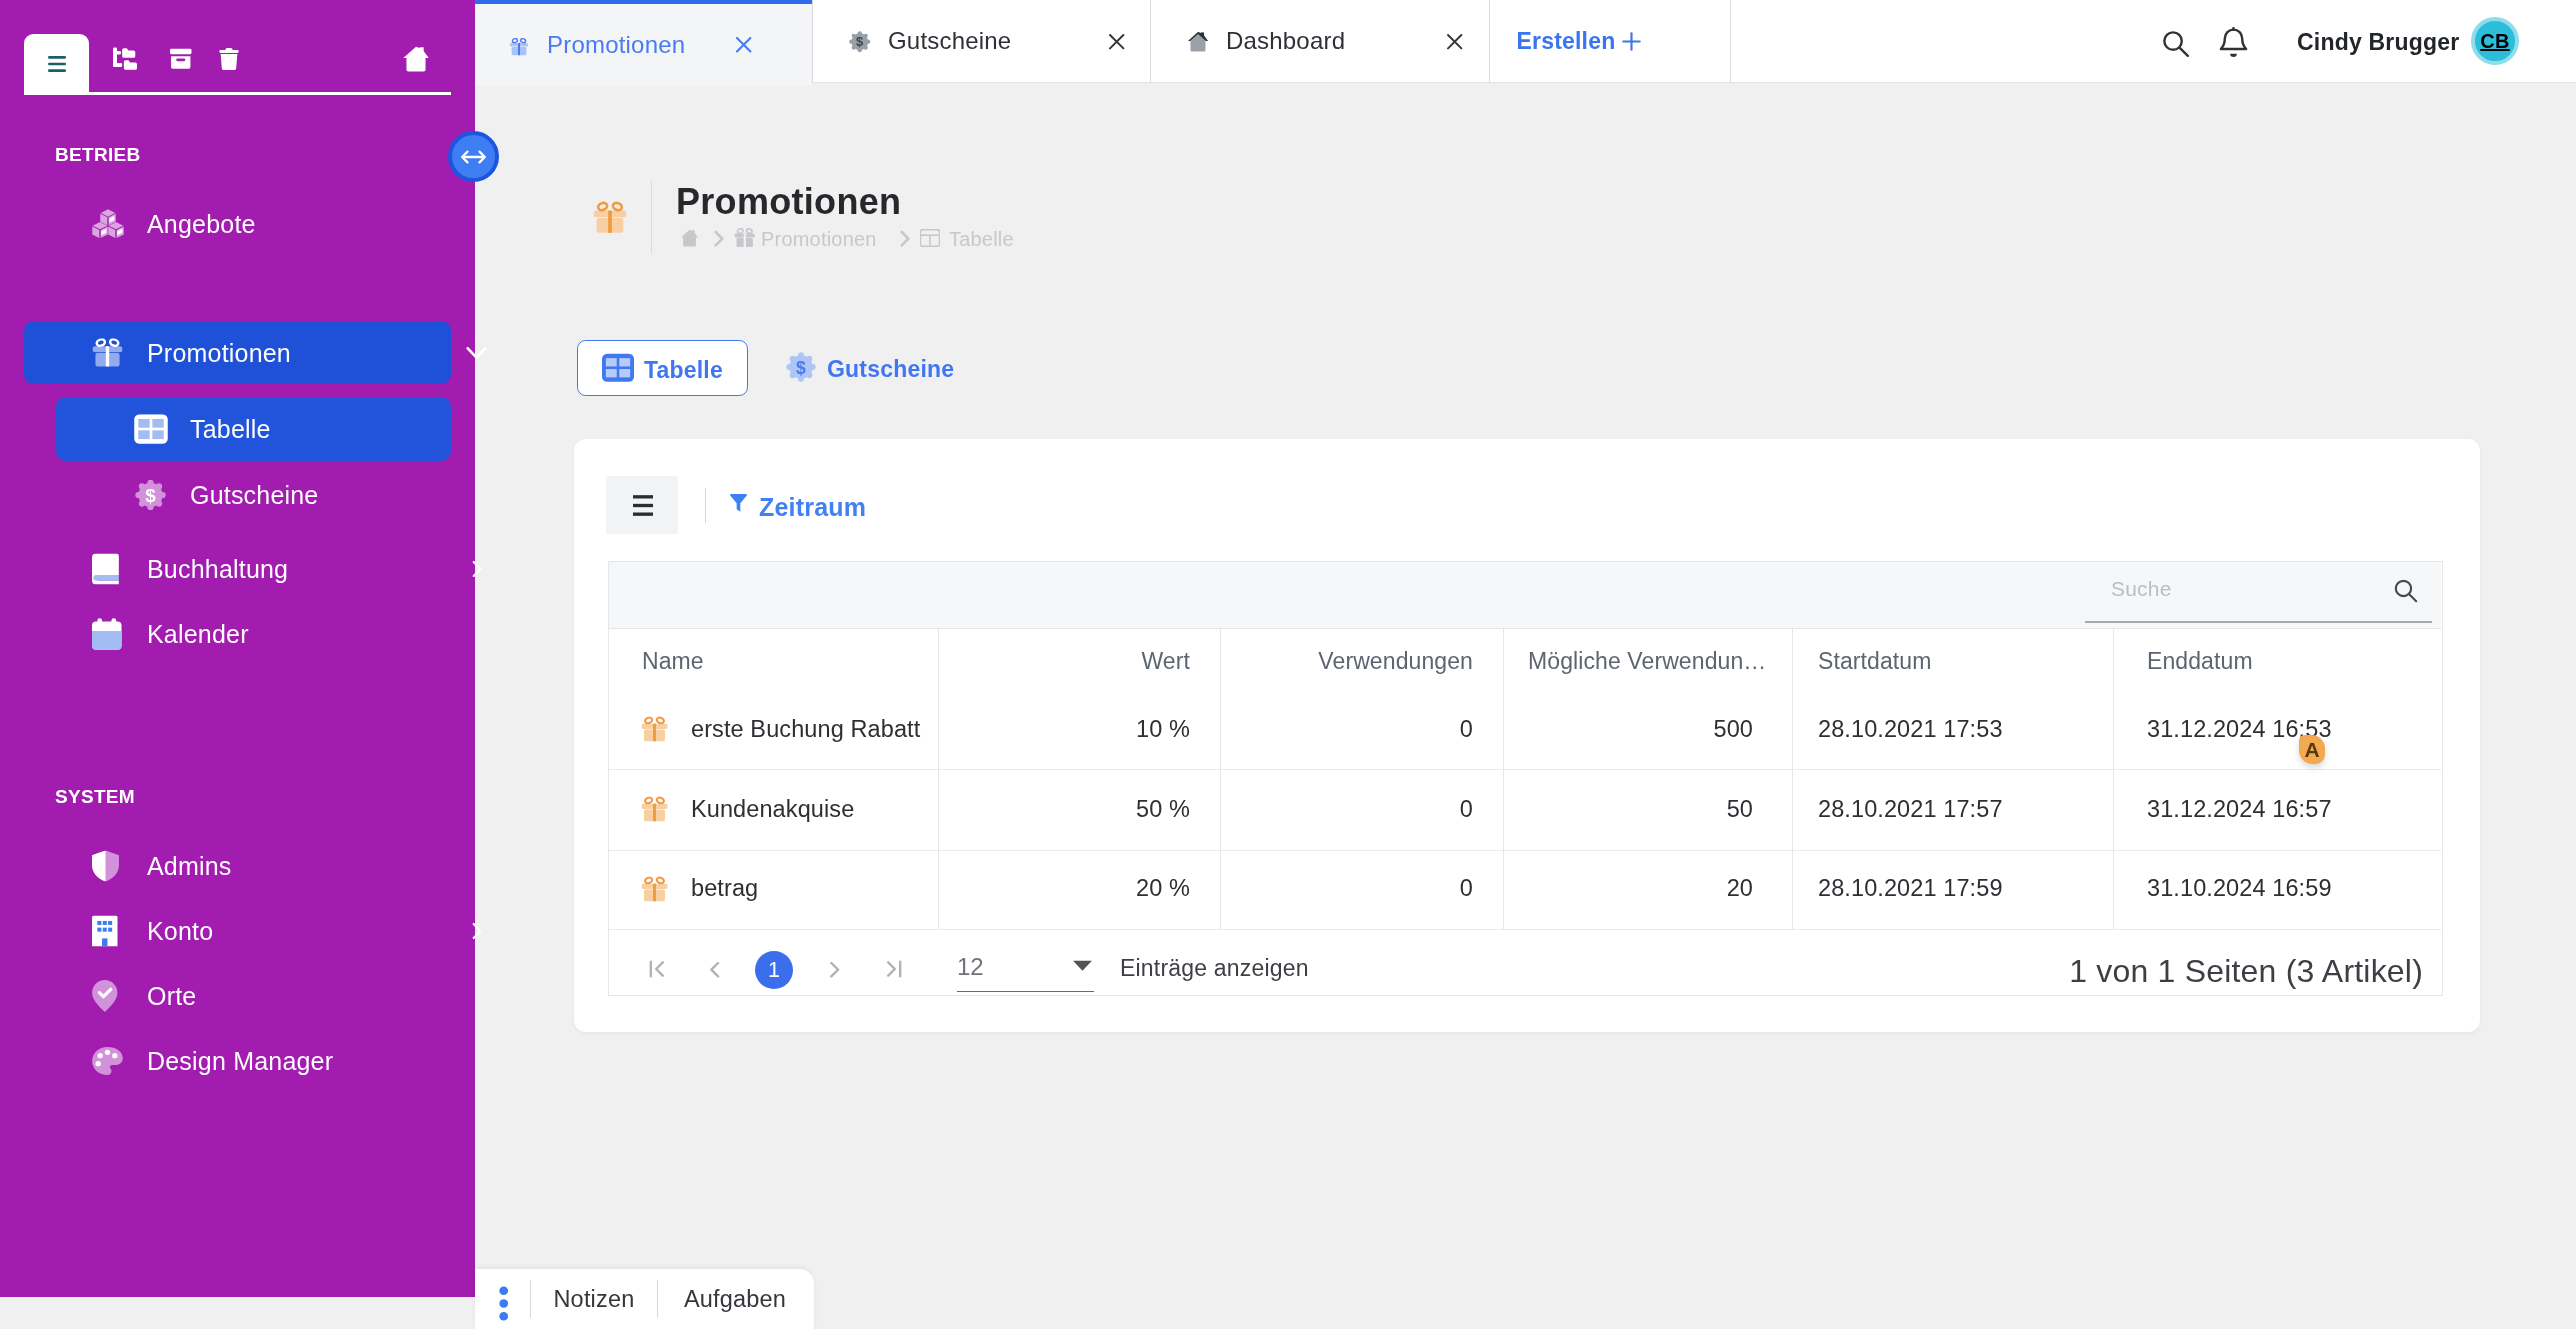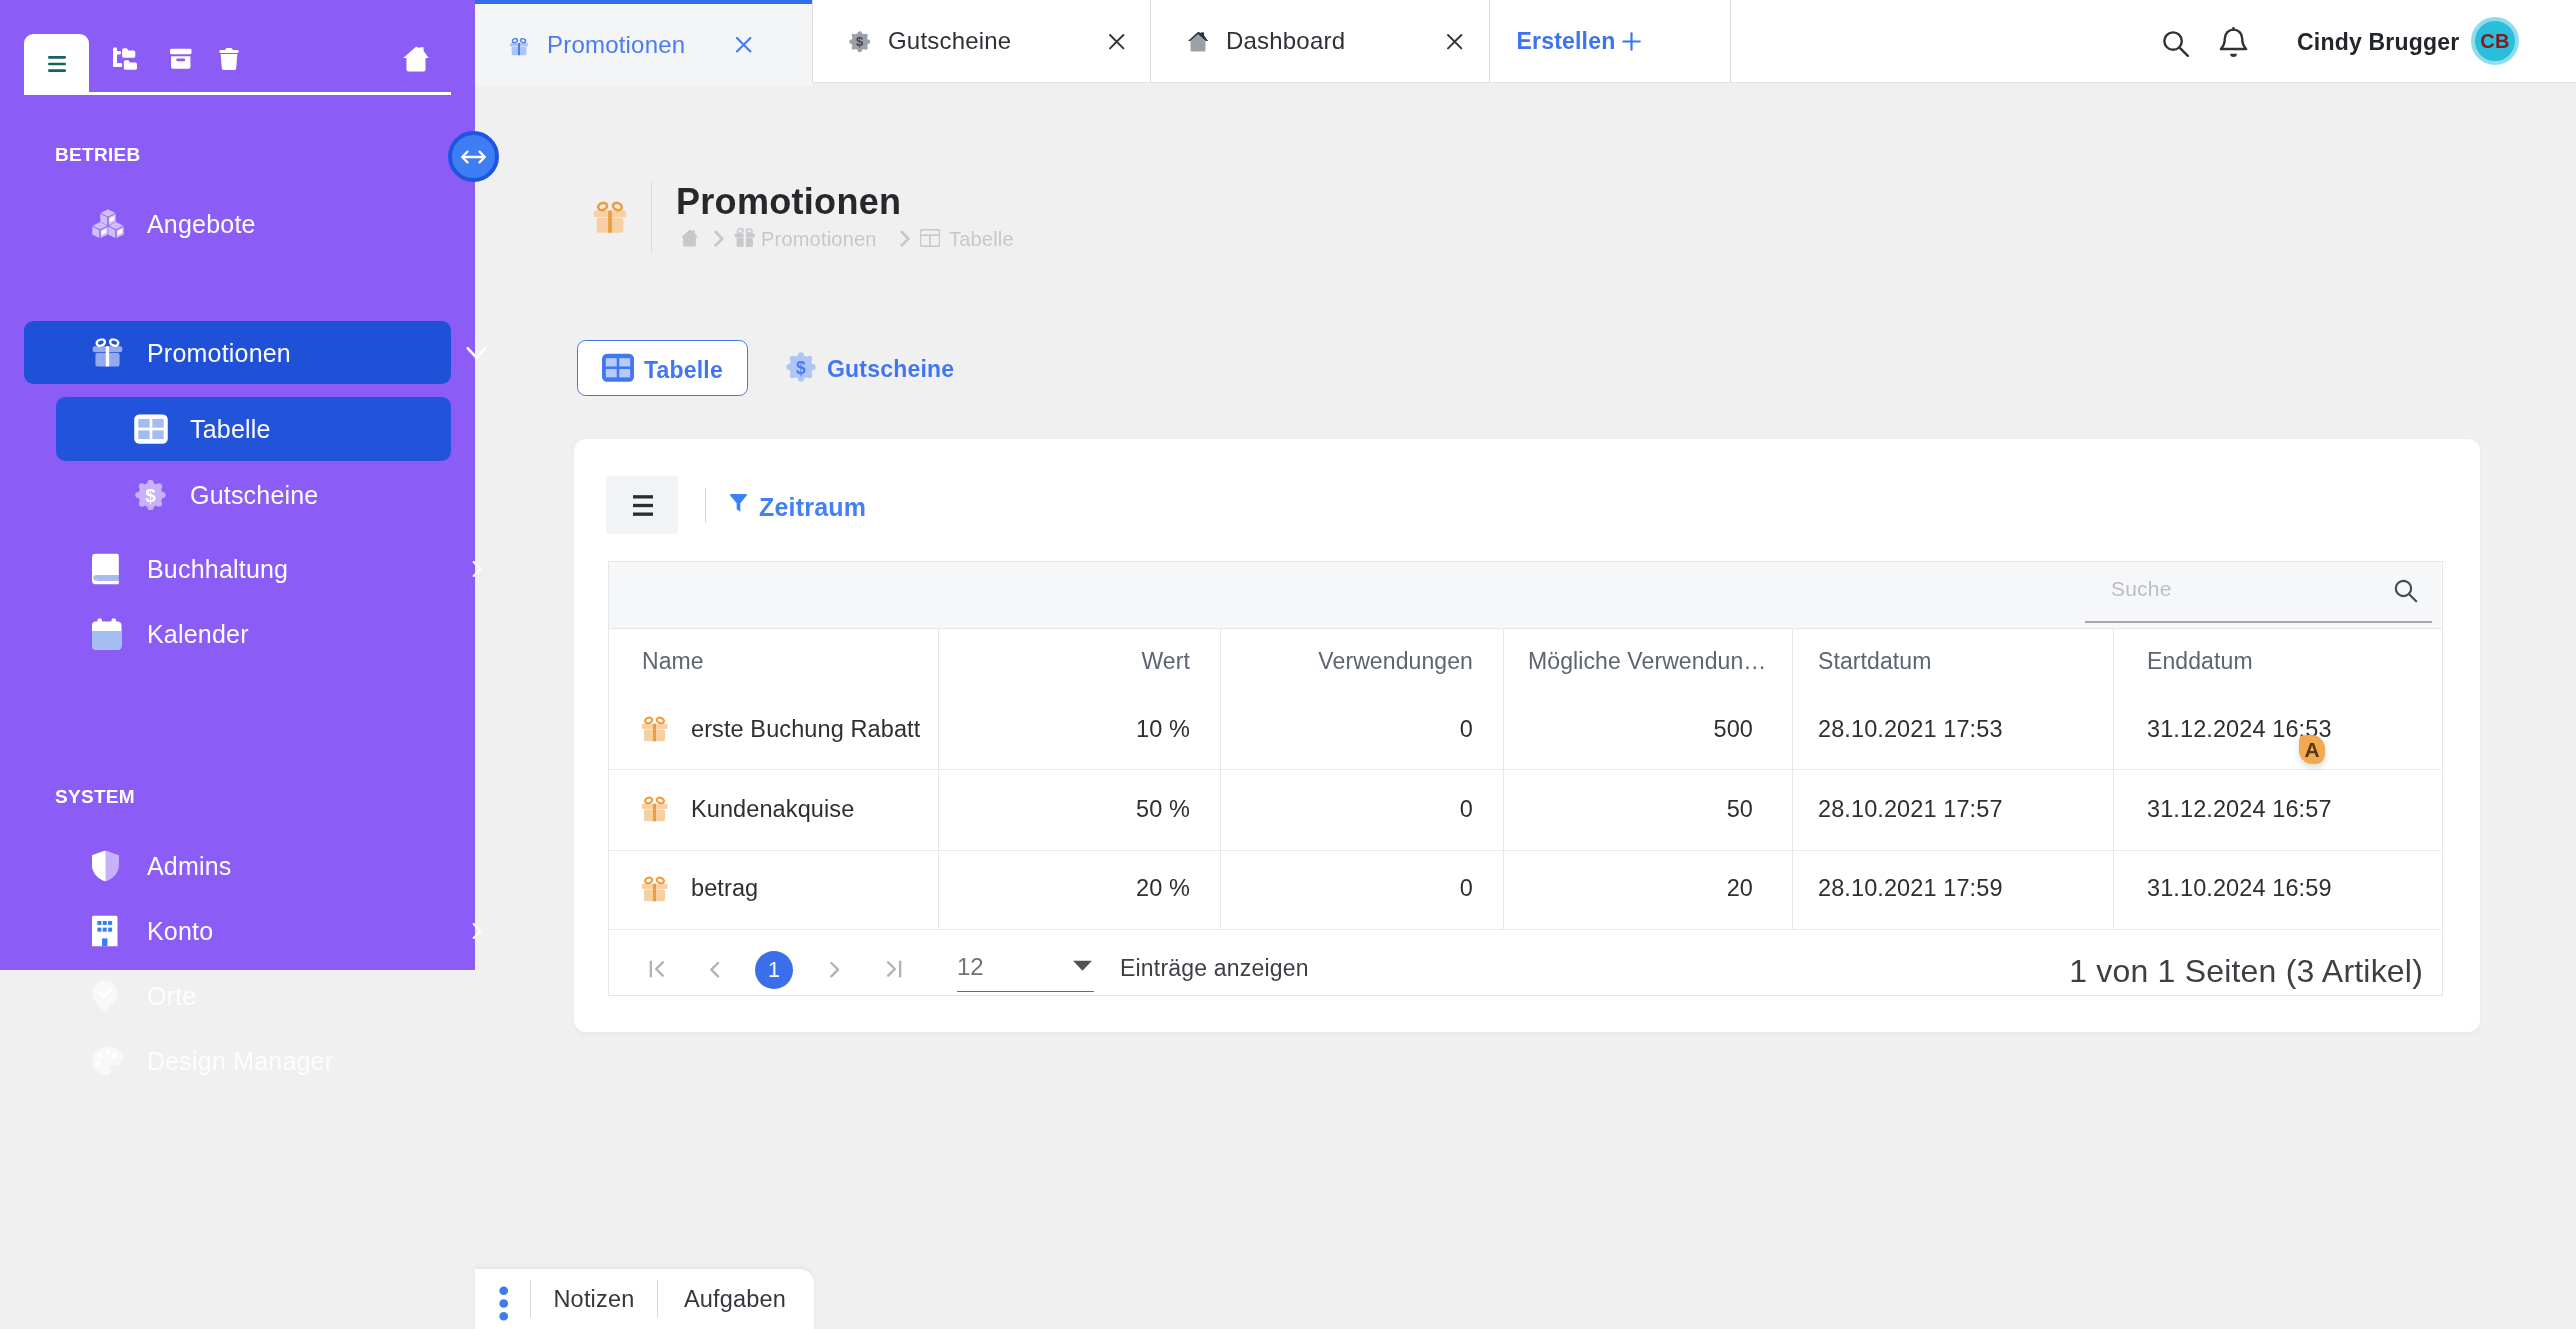--- a/index.html
+++ b/index.html
@@ -1,19 +1,19 @@
 <!DOCTYPE html>
 <html style="font-size:10.7px"><head>
 <meta charset="utf-8">
 <style>
 * { margin:0; padding:0; box-sizing:border-box; }
 html,body { width:2576px; height:1330px; overflow:hidden; }
 body { font-family:"Liberation Sans", sans-serif; background:#f0f0f1; position:relative; }
 .abs { position:absolute; }
-.sidebar { position:absolute; left:0; top:0; width:475px; height:970px; background:#8b5cf6; }
+.sidebar { position:absolute; left:0; top:0; width:475px; height:1297px; background:#a21caf; }
 .mi { position:absolute; left:0; width:475px; height:64px;margin-left:48px; }
 .mi .ic { position:absolute; left:44px; top:50%; transform:translateY(-50%); }
 .mi .lb { position:absolute; left:99px; top:50%; transform:translateY(-50%); color:#fdfdfe; font-size:25px; letter-spacing:0.2px; white-space:nowrap; }
 .chev { position:absolute; left:424px; top:50%; transform:translateY(-50%); }
 .seclab { position:absolute; left:55px; color:#ffffff; font-size:19px; font-weight:700; letter-spacing:0.3px; }
 .selbox { position:absolute; background:#1e50d8; border-radius:9.4px; }
 .tab { position:absolute; top:0; height:83px; background:#fff; border-right:1.3px solid #dcdcde; border-bottom:1.3px solid #e3e3e5; }
 .tablb { position:absolute; top:50%; transform:translateY(-50%); font-size:24px; color:#2e3237; letter-spacing:0.2px; white-space:nowrap; }
 .hdrtxt { color:#5d6570; font-size:23px; letter-spacing:0.1px; }
 .celltxt { color:#2d2f33; font-size:23.5px; letter-spacing:0.1px; }
@@ -262,21 +262,21 @@
 <svg class="abs" style="left:2161px; top:29px;" width="29.5" height="29.5" viewBox="0 0 44 44" fill="none" stroke="#2e3338" stroke-width="3.6" stroke-linecap="round">
   <circle cx="18" cy="18" r="13"></circle>
     <line x1="28" y1="28" x2="40" y2="40"></line>
 </svg>
 <svg class="abs" style="left:2218px; top:27px;" width="31" height="32" viewBox="0 0 46 48" fill="none" stroke="#2e3338" stroke-width="3.6" stroke-linecap="round" stroke-linejoin="round">
   <path d="M23 4 a13 13 0 0 1 13 13 c0 9 3 13 6 16 h-38 c3 -3 6 -7 6 -16 a13 13 0 0 1 13 -13 z"></path>
   <path d="M18 40 a5 5 0 0 0 10 0" fill="#2e3338" stroke="none"></path>
   <line x1="23" y1="1.5" x2="23" y2="4"></line>
 </svg>
 <div class="abs" style="left:2297px; top:29px; font-size:23px; font-weight:700; color:#22262b; letter-spacing:0.2px; white-space:nowrap;">Cindy Brugger</div>
-<div class="abs" style="left:2471px; top:17px; width:48px; height:48px; border-radius:50%; background:#2bbdd9; border:4px solid #8edcec; color:#7f1d1d; font-size:20px; font-weight:700; text-align:center; line-height:40px; letter-spacing:0.3px;">CB</div>
+<div class="abs" style="left:2471px; top:17px; width:48px; height:48px; border-radius:50%; background:#2bbdd9; border:4px solid #8edcec; color:#000000; font-size:20px; font-weight:700; text-align:center; line-height:40px; letter-spacing:0.3px;text-decoration:underline;">CB</div>
 
 <div class="abs" style="left:448px; top:131px; width:51px; height:51px; border-radius:50%; background:#3f7ef2; border:4.7px solid #1d55e0;"></div>
 <svg class="abs" style="left:460px; top:149px;" width="27" height="16" viewBox="0 0 40 24" stroke="#fff" stroke-width="3.4" stroke-linecap="round" stroke-linejoin="round" fill="none">
   <line x1="4" y1="12" x2="36" y2="12"></line>
   <polyline points="11,4 3,12 11,20"></polyline>
   <polyline points="29,4 37,12 29,20"></polyline>
 </svg>
 
 <svg class="abs" style="left:593px; top:201px;" width="34" height="34" viewBox="0 0 46 44">
   <rect x="5" y="22" width="36" height="20" rx="3" fill="#f8cfa2"></rect>

